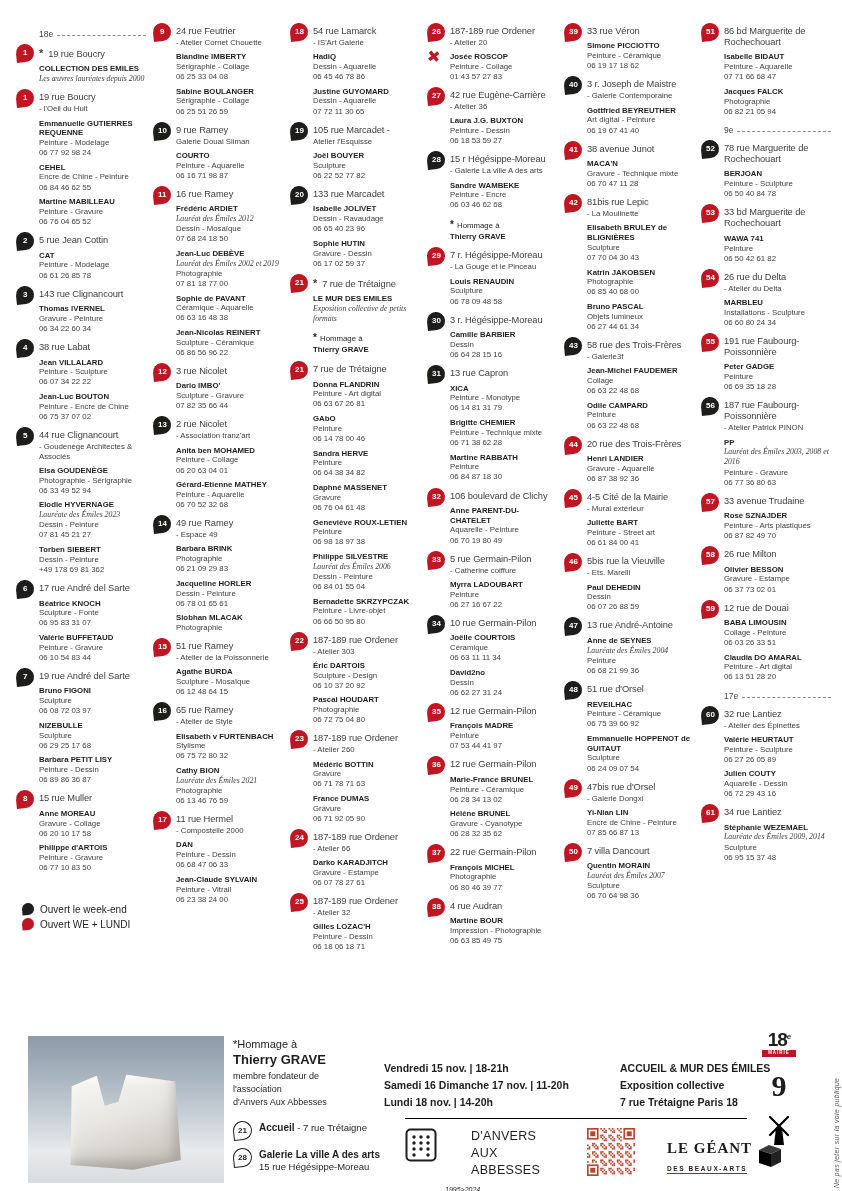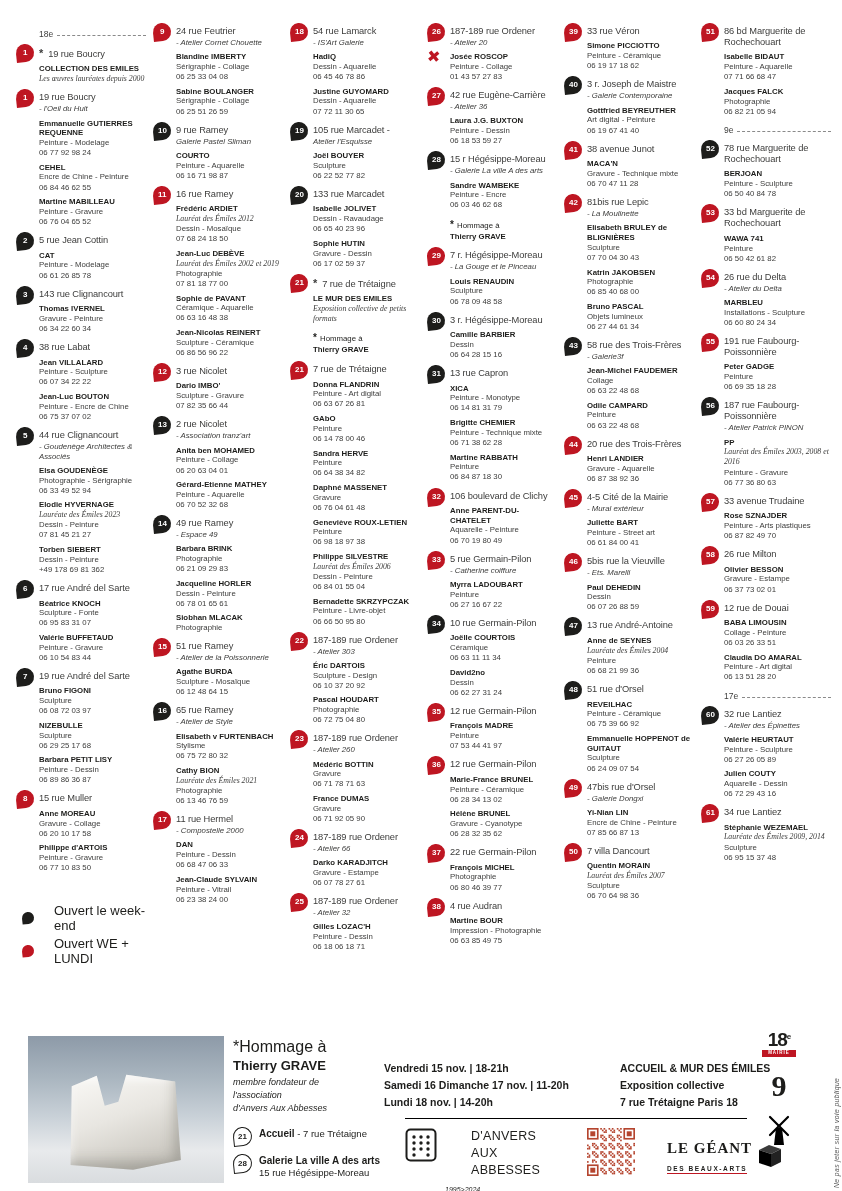--- a/index.html
+++ b/index.html
@@ -17,45 +17,45 @@
     border-radius:50% 50% 50% 0;background:#1d1d1b;transform:rotate(-6deg);
     display:flex;align-items:center;justify-content:center;z-index:2;
   }
   .pin.red{background:#be1622;}
   .pin .pin-num{color:#fff;font-size:8px;font-weight:bold;transform:rotate(6deg);line-height:1;}
   .pin.sm{position:static;display:inline-flex;width:12px;height:12px;flex:0 0 12px;}
   .pin.outline{background:#fff;border:1.6px solid #1d1d1b;width:17px;height:17px;}
   .pin.outline .pin-num{color:#1d1d1b;font-size:8px;}
   .addr{font-size:9.3px;line-height:1.18;color:#3c3c3b;font-weight:400;letter-spacing:-0.1px;}
   .addr .star{font-weight:bold;font-size:11px;margin-right:2px;}
-  .venue{font-size:7.8px;font-style:italic;color:#3c3c3b;line-height:1.25;margin-top:1px;}
+  .venue{font-size:7.8px;color:#3c3c3b;line-height:1.25;margin-top:1px;}
   .artist{position:relative;margin-top:4.5px;}
   .artist .name{font-size:7.8px;font-weight:bold;color:#1d1d1b;line-height:1.25;}
   .meta{font-size:7.8px;color:#3c3c3b;line-height:1.3;}
   .meta.laureate{font-style:italic;font-family:Liberation Serif, serif;}
   .note{margin-top:7px;font-size:7.8px;line-height:1.4;}
   .note .note-line .star{font-weight:bold;font-size:10px;margin-right:1px;}
   .note .note-line:last-child{font-weight:bold;}
   .xmark{position:absolute;left:-23px;top:-3px;color:#be1622;font-size:16px;font-weight:bold;transform:rotate(6deg);line-height:1;}
   .divider{display:flex;align-items:flex-end;font-size:8.5px;color:#3c3c3b;margin:3px 0 8px 0;padding-left:23px;}
   .divider .dash{flex:1;border-bottom:1.4px dashed #8a8a8a;margin:0 0 3px 4px;}
   .legend{margin-top:30px;padding-left:6px;}
-  .legend-row{display:flex;align-items:center;gap:20px;margin-bottom:3px;font-size:13px;color:#1d1d1b;}
+  .legend-row{display:flex;align-items:center;gap:6px;margin-bottom:3px;font-size:10px;color:#1d1d1b;}
   
   .footer{position:absolute;left:0;top:1022px;width:842px;height:169px;}
   .photo{position:absolute;left:28px;top:14px;width:196px;height:147px;overflow:hidden;
     background:linear-gradient(180deg,#8d9aa8 0%,#a9b5bf 28%,#c9d1d8 55%,#e8eaec 78%,#d9dcdf 100%);}
   .sculpt{position:absolute;left:20%;top:25%;width:58%;height:66%;
     background:linear-gradient(160deg,#fbfaf7 0%,#e8e6e1 45%,#cfccc5 80%,#bdbab3 100%);
     clip-path:polygon(4% 14%,26% 3%,33% 34%,45% 30%,52% 2%,95% 9%,100% 90%,58% 100%,3% 95%);
     box-shadow:inset -6px -8px 14px rgba(90,88,80,.35), inset 4px 6px 10px rgba(255,255,255,.8);}
   .hommage{position:absolute;left:233px;top:16px;width:168px;}
-  .h-intro{font-size:16px;color:#1d1d1b;}
+  .h-intro{font-size:11px;color:#1d1d1b;}
   .h-name{font-size:13px;font-weight:bold;margin-top:2px;}
-  .h-desc div{font-size:9px;font-style:italic;line-height:1.45;color:#1d1d1b;}
+  .h-desc div{font-size:9px;line-height:1.45;color:#1d1d1b;}
   .h-desc{margin-top:3px;}
   .access{margin-top:12px;}
   .access-row{position:relative;padding-left:26px;margin-bottom:9px;font-size:9.5px;line-height:1.3;min-height:18px;}
   .access-row .pin{top:0;}
   .access-row b{font-size:10px;}
   .sched{position:absolute;left:384px;top:38px;font-size:10.5px;font-weight:bold;line-height:1.62;}
   .exhib{position:absolute;left:620px;top:38px;font-size:10.5px;font-weight:bold;line-height:1.62;}
   .footer-rule{position:absolute;left:405px;top:96px;width:342px;border-top:1.4px solid #000;}
   .brand-row{position:absolute;left:405px;top:106px;display:flex;align-items:flex-start;}
   .dots-logo{width:32px;height:34px;margin-right:8px;}
@@ -258,21 +258,21 @@
           <div class="name">Sabine BOULANGER</div>
           <div class="meta">Sérigraphie - Collage</div>
           <div class="meta">06 25 51 26 59</div>
         </div>
       </div>
       <div class="entry">
         <span class="pin black">
           <span class="pin-num">10</span>
         </span>
         <div class="addr">9 rue Ramey</div>
-        <div class="venue">Galerie Pastel Sliman</div>
+        <div class="venue">Galerie Douai Sliman</div>
         <div class="artist">
           <div class="name">COURTO</div>
           <div class="meta">Peinture - Aquarelle</div>
           <div class="meta">06 16 71 98 87</div>
         </div>
       </div>
       <div class="entry">
         <span class="pin red">
           <span class="pin-num">11</span>
         </span>

